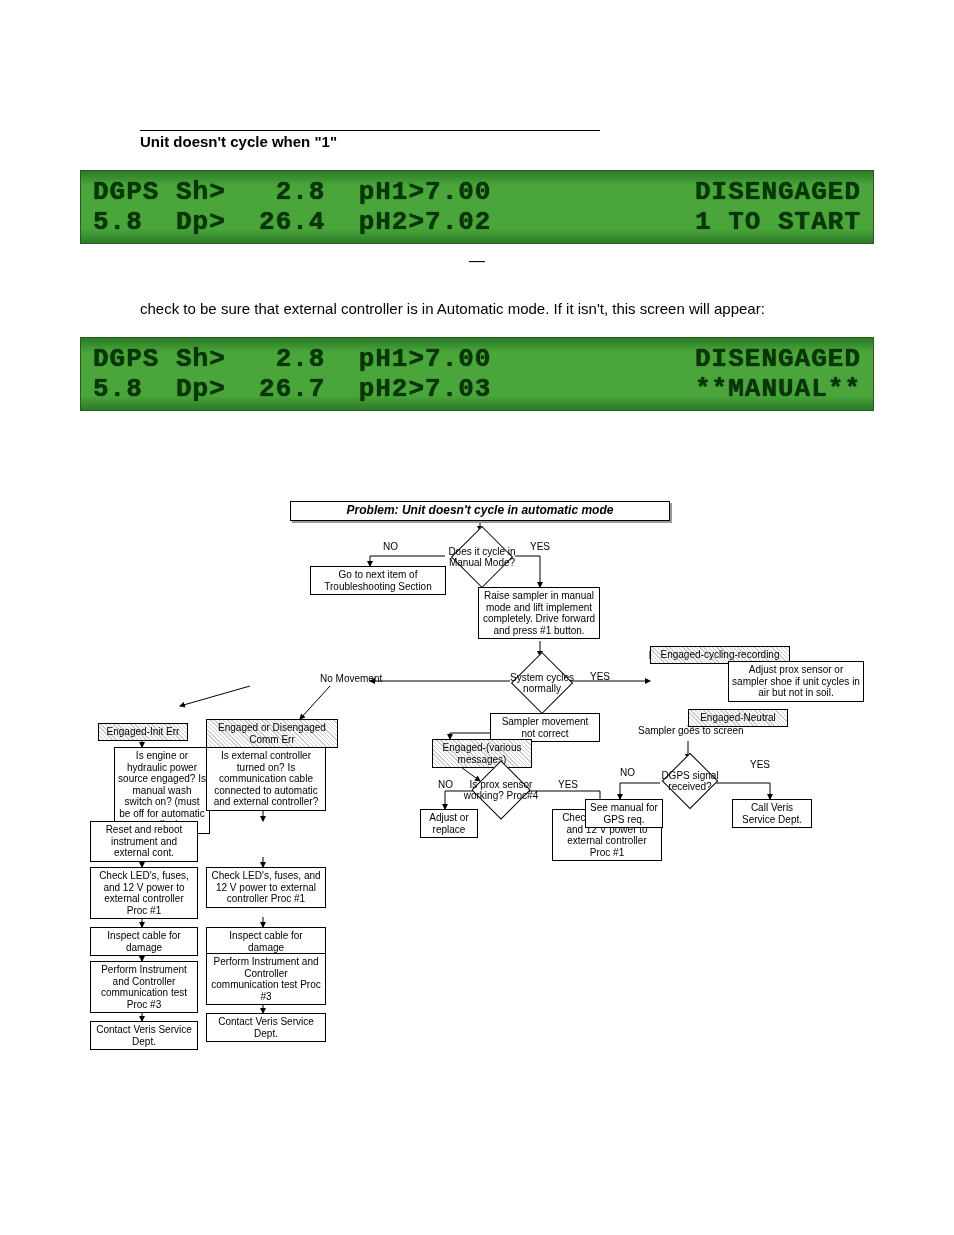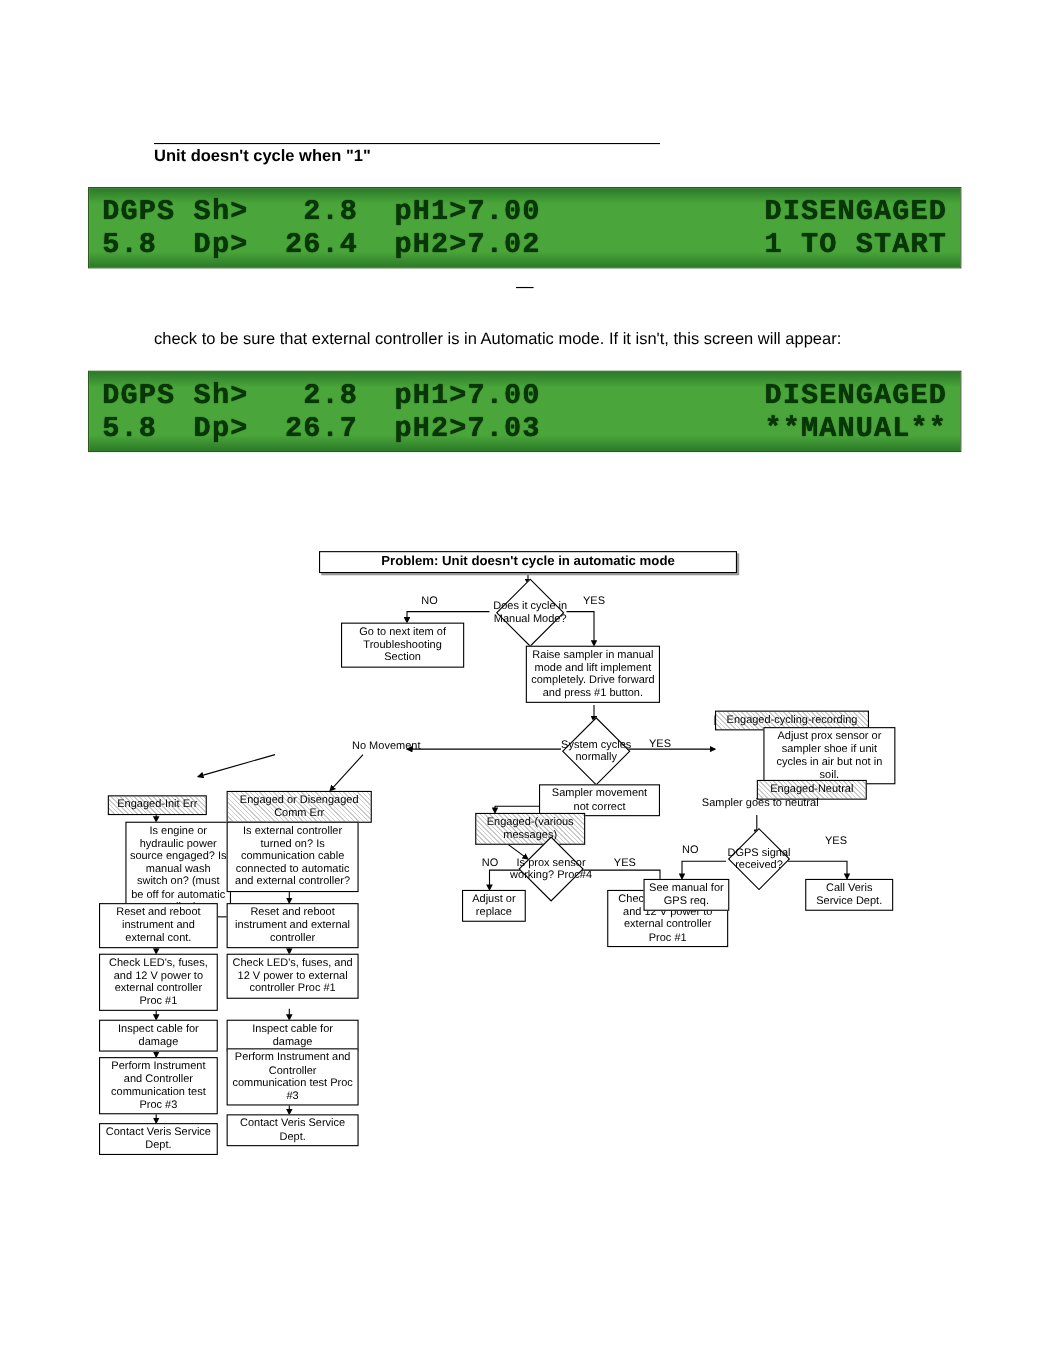--- a/index.html
+++ b/index.html
@@ -59,21 +59,21 @@
     line-height: 1.15;
   }
   .box {
     position: absolute;
     border: 1px solid #000;
     background: #fff;
     text-align: center;
     padding: 2px 3px;
     box-sizing: border-box;
   }
-  .shadow { box-shadow: 2px 2px 0 #999; }
+  .shadow { box-shadow: 2px 2px 0 #999; font-style: italic; }
   .hatched {
     background-image: repeating-linear-gradient(45deg,#ccc 0,#ccc 1px,#fff 1px,#fff 3px);
   }
   .diamond {
     position: absolute;
     transform: rotate(45deg);
     border: 1px solid #000;
     background: #fff;
   }
   .diamond .d-inner {
@@ -186,60 +186,59 @@
     </svg>
 
     <div class="box shadow" style="left:210px; top:0px; width:380px; font-weight:bold; font-size:12px;">Problem:  Unit doesn't cycle in automatic mode</div>
 
     <div class="diamond" style="left:380px; top:34px; width:42px; height:42px;">
       <div class="d-inner" style="width:80px;left:-19px;top:-19px;height:80px;">Does it cycle in Manual Mode?</div>
     </div>
     <div class="label" style="left:303px; top:40px;">NO</div>
     <div class="label" style="left:450px; top:40px;">YES</div>
 
-    <div class="box" style="left:230px; top:65px; width:112px;">Go to next item of Troubleshooting Section</div>
+    <div class="box" style="left:230px; top:65px; width:136px;">Go to next item of Troubleshooting Section</div>
 
     <div class="box" style="left:398px; top:86px; width:122px;">Raise sampler in manual mode and lift implement completely. Drive forward and press #1 button.</div>
 
     <div class="diamond" style="left:440px; top:160px; width:42px; height:42px;">
       <div class="d-inner" style="width:72px;left:-15px;top:-15px;height:72px;">System cycles normally</div>
     </div>
     <div class="label" style="left:510px; top:170px;">YES</div>
 
     <div class="label" style="left:240px; top:172px;">No Movement</div>
 
     <div class="box hatched" style="left:570px; top:145px; width:140px;">Engaged-cycling-recording</div>
-    <div class="box" style="left:614px; top:160px; width:120px;">Adjust prox sensor or sampler shoe if unit cycles in air but not in soil.</div>
+    <div class="box" style="left:648px; top:160px; width:136px;">Adjust prox sensor or sampler shoe if unit cycles in air but not in soil.</div>
 
     <div class="box" style="left:410px; top:212px; width:110px;">Sampler movement not correct</div>
 
     <div class="box hatched" style="left:322px; top:238px; width:100px;margin-left:30px;">Engaged-(various messages)</div>
 
     <div class="box hatched" style="left:608px; top:208px; width:100px;">Engaged-Neutral</div>
-    <div class="label" style="left:558px; top:224px; width:140px;">Sampler goes to neutral</div>
+    <div class="label" style="left:558px; top:224px; width:140px;">Sampler goes to screen</div>
 
     <div class="box hatched" style="left:18px; top:222px; width:90px;">Engaged-Init Err</div>
     <div class="box hatched" style="left:126px; top:218px; width:132px;">Engaged or Disengaged Comm Err</div>
 
     <div class="diamond" style="left:400px; top:268px; width:40px; height:40px;">
       <div class="d-inner" style="width:78px;left:-19px;top:-19px;height:78px;">Is prox sensor working? Proc#4</div>
     </div>
     <div class="label" style="left:358px; top:278px;">NO</div>
     <div class="label" style="left:478px; top:278px;">YES</div>
     <div class="box" style="left:340px; top:308px; width:58px;">Adjust or replace</div>
 
     <div class="box" style="left:10px; top:246px; width:96px;margin-left:24px;">Is engine or hydraulic power source engaged? Is manual wash switch on? (must be off for automatic cycling)</div>
     <div class="box" style="left:10px; top:320px; width:108px;">Reset and reboot instrument and external cont.</div>
     <div class="box" style="left:10px; top:366px; width:108px;">Check LED's, fuses, and 12 V power to external controller Proc #1</div>
     <div class="box" style="left:10px; top:426px; width:108px;">Inspect cable for damage</div>
     <div class="box" style="left:10px; top:460px; width:108px;">Perform Instrument and Controller communication test Proc #3</div>
     <div class="box" style="left:10px; top:520px; width:108px;">Contact Veris Service Dept.</div>
 
     <div class="box" style="left:126px; top:246px; width:120px;">Is external controller turned on? Is communication cable connected to automatic and external controller?</div>
-    <div class="box" style="left:126px; top:320px; width:120px;">Reset and reboot instrument and external controller</div>
     <div class="box" style="left:126px; top:366px; width:120px;">Check LED's, fuses, and 12 V power to external controller Proc #1</div>
     <div class="box" style="left:126px; top:426px; width:120px;">Inspect cable for damage</div>
     <div class="box" style="left:126px; top:452px; width:120px;">Perform Instrument and Controller communication test Proc #3</div>
     <div class="box" style="left:126px; top:512px; width:120px;">Contact Veris Service Dept.</div>
 
     <div class="box" style="left:472px; top:308px; width:110px;">Check LED's, fuses, and 12 V power to external controller Proc #1</div>
 
     <div class="diamond" style="left:590px; top:260px; width:38px; height:38px;">
       <div class="d-inner" style="width:74px;left:-18px;top:-18px;height:74px;">DGPS signal received?</div>
     </div>

